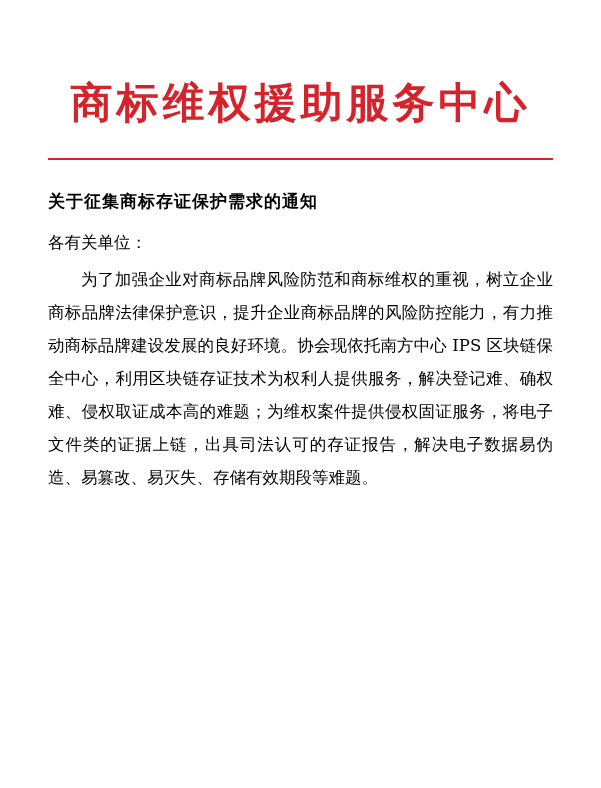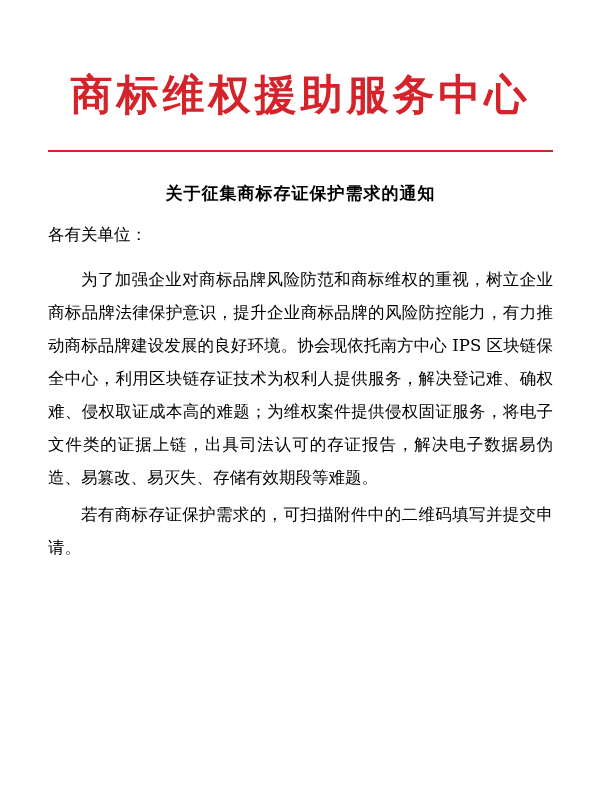--- a/index.html
+++ b/index.html
@@ -12,21 +12,21 @@
     background: #ffffff;
     font-family: "DejaVu Serif", "Liberation Serif", serif;
     color: #000000;
     overflow: hidden;
   }
   .page {
     position: relative;
     width: 601px;
     height: 788px;
     box-sizing: border-box;
-    padding: 0 48px;
+    padding: 8px 48px;
   }
   .letterhead {
     text-align: center;
     padding-top: 72px;
   }
   .letterhead-title {
     color: #d5232b;
     font-family: "DejaVu Serif", "Liberation Serif", serif;
     font-weight: bold;
     font-size: 42px;
@@ -34,31 +34,31 @@
     line-height: 1.1;
     white-space: nowrap;
   }
   .letterhead-rule {
     margin-top: 32px;
     height: 2px;
     background: #d5232b;
     width: 100%;
   }
   .doc-title {
-    text-align: center;
+    text-align: left;
     font-weight: bold;
     font-size: 17px;
     letter-spacing: 1px;
     margin-top: 30px;
     margin-bottom: 14px;
   }
   .salutation {
     font-size: 16.5px;
     line-height: 1.9;
-    margin-bottom: 12px;
+    margin-bottom: 4px;
   }
   .para {
     font-size: 16.5px;
     line-height: 2.0;
     text-indent: 2em;
     text-align: justify;
     margin: 4px 0 2px 0;
   }
   .contacts {
     margin-top: 26px;
@@ -79,16 +79,15 @@
     <div class="letterhead-title">商标维权援助服务中心</div>
     <div class="letterhead-rule"></div>
   </div>
 
   <div class="doc-title">关于征集商标存证保护需求的通知</div>
 
   <div class="salutation">各有关单位：</div>
 
   <p class="para">为了加强企业对商标品牌风险防范和商标维权的重视，树立企业商标品牌法律保护意识，提升企业商标品牌的风险防控能力，有力推动商标品牌建设发展的良好环境。协会现依托南方中心 IPS 区块链保全中心，利用区块链存证技术为权利人提供服务，解决登记难、确权难、侵权取证成本高的难题；为维权案件提供侵权固证服务，将电子文件类的证据上链，出具司法认可的存证报告，解决电子数据易伪造、易篡改、易灭失、存储有效期段等难题。</p>
 
-  <p class="para">若有商标存证保护需求的，可扫描附件中的二维码填写并提交申请。</p>
 
 
 </div>
 
 </body></html>

